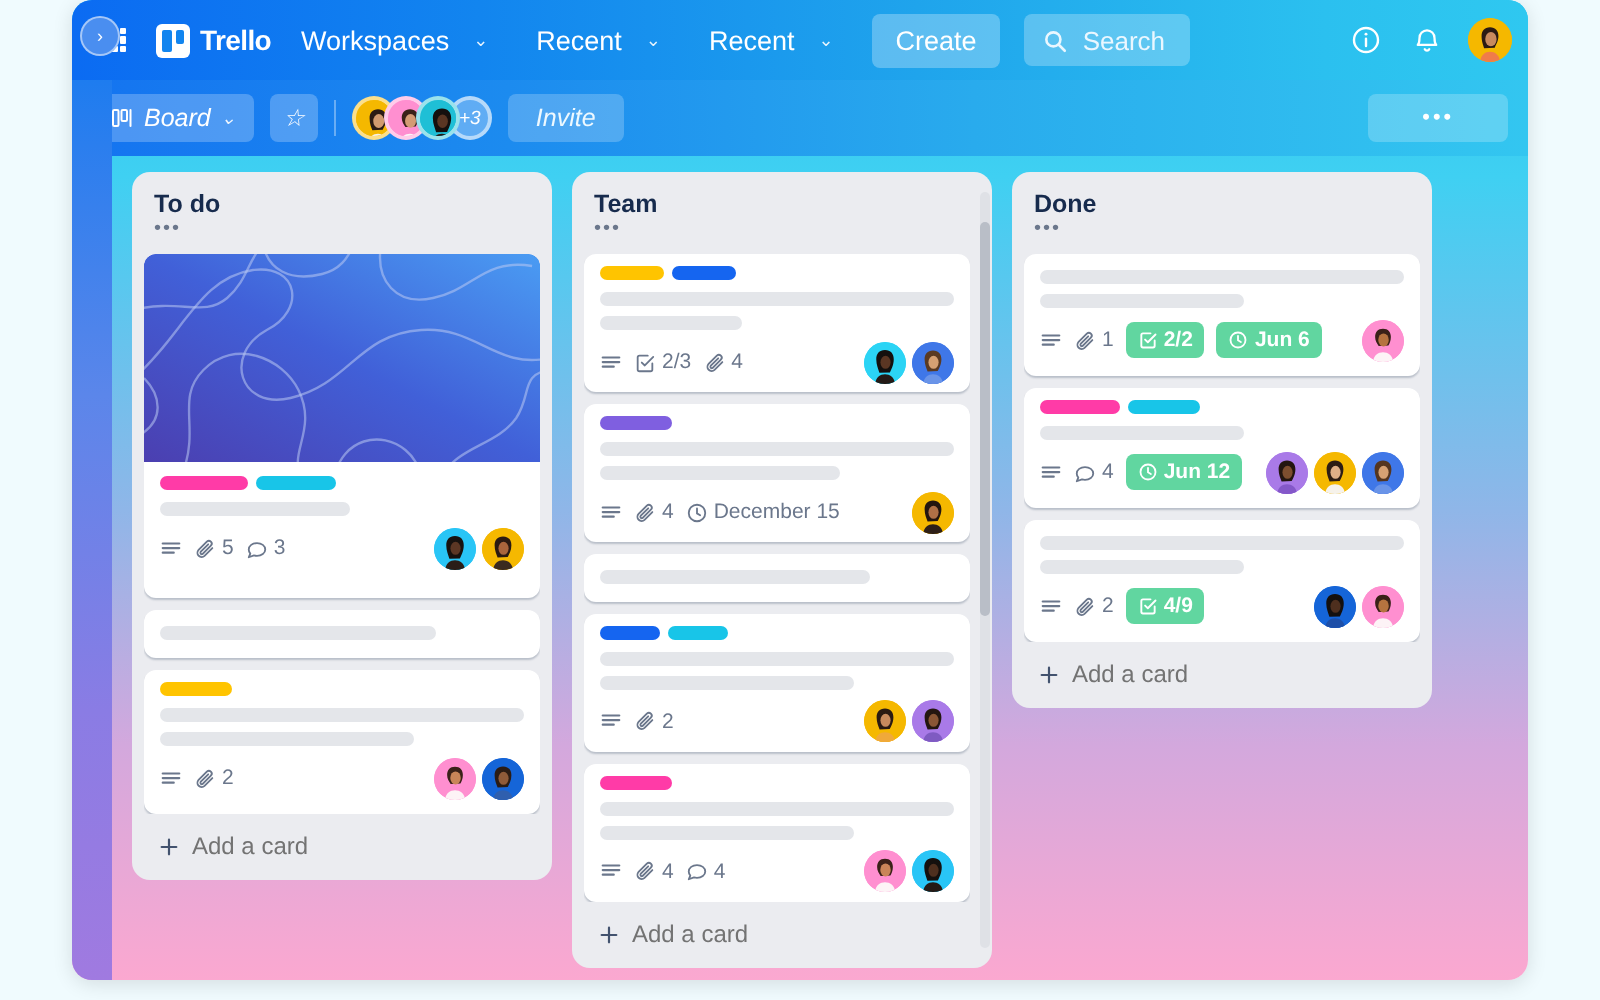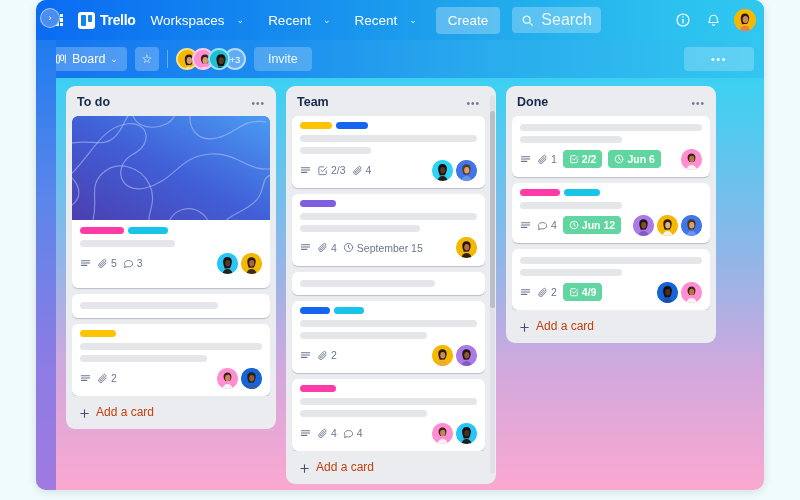--- a/index.html
+++ b/index.html
@@ -45,32 +45,33 @@
   .caret { font-size:9px; opacity:.9; }
   .create-btn {
     background:rgba(255,255,255,.28); color:#fff; font-size:13.5px;
     padding:6px 12px; border-radius:4px; margin-left:4px; white-space:nowrap;
   }
   .search {
     flex:1; margin-left:6px; height:26px; background:rgba(255,255,255,.26);
     border-radius:4px; display:flex; align-items:center; gap:7px; padding:0 9px;
     max-width: 215px;
   }
-  .search .ph { color:#eaf7ff; font-size:16px; }
+  .search .ph { color:#eaf7ff; font-size:13px; }
   .icon-btn { width:24px;height:24px; display:flex;align-items:center;justify-content:center; }
   .spacer { flex:1; }
   .avatar {
     border-radius:50%; overflow:hidden; position:relative; flex:none;
     display:block;
   }
 
   
   .boardbar {
     height:38px; display:flex; align-items:center; gap:8px; padding:0 10px;
     background: linear-gradient(90deg,#1473f0 0%, #1c8bef 30%, #29abed 62%, #33c6f0 100%);
+    font-style: italic;
   }
   .btn-soft {
     background:rgba(255,255,255,.24); color:#fff; font-size:12.5px;
     padding:5px 9px; border-radius:4px; display:flex; align-items:center; gap:5px; white-space:nowrap;
   }
   .board-title { color:#fff; font-weight:bold; font-size:16px; padding:0 3px; white-space:nowrap;}
   .star { width:24px;height:24px;border-radius:4px;background:rgba(255,255,255,.24);display:flex;align-items:center;justify-content:center;color:#fff;font-size:12px;}
   .divider { width:1px; height:18px; background:rgba(255,255,255,.35); }
   .avstack { display:flex; align-items:center; }
   .avstack > * { margin-left:-6px; border:2px solid rgba(255,255,255,.55); border-radius:50%; }
@@ -98,21 +99,21 @@
   .canvas {
     position:absolute; left:20px; right:0; top:78px; bottom:0;
     padding:8px 10px; display:flex; gap:10px; align-items:flex-start;
     overflow:hidden;
   }
   .list {
     width:210px; flex:none; background:#ebecf0; border-radius:9px;
     padding:7px 6px 6px; display:flex; flex-direction:column;
     max-height: 398px;
   }
-  .list-head { display:flex; align-items:flex-end; justify-content:space-between; padding:2px 5px 7px; }
+  .list-head { display:flex; align-items:flex-start; justify-content:space-between; padding:2px 5px 7px;flex-direction:column; }
   .list-title { font-size:12.5px; font-weight:bold; color:#172b4d; }
   .list-dots { color:#6b778c; letter-spacing:1px; font-size:10px; }
   .list-body { display:flex; flex-direction:column; gap:6px; overflow:hidden; }
   .card {
     background:#fff; border-radius:6px; box-shadow:0 1px 1px rgba(9,30,66,.22);
     padding:6px 8px 7px; overflow:hidden;
   }
   .card.has-cover { padding-top:0; padding-left:0; padding-right:0; }
   .cover {
     height:104px; border-radius:6px 6px 0 0; position:relative; overflow:hidden;
@@ -123,21 +124,21 @@
   .labels { display:flex; gap:4px; margin-bottom:6px; }
   .label { height:7px; border-radius:4px; }
   .ph-line { height:7px; border-radius:4px; background:#e4e6ea; margin-bottom:5px; }
   .meta { display:flex; align-items:center; gap:6px; margin-top:5px; min-height:22px; }
   .meta .m { display:flex; align-items:center; gap:3px; color:#6b778c; font-size:10.5px; }
   .badge {
     display:flex; align-items:center; gap:3px; background:#61d6a0; color:#fff;
     font-size:10.5px; font-weight:bold; padding:3px 6px; border-radius:4px;
   }
   .meta .avs { margin-left:auto; display:flex; gap:3px; }
-  .addcard { display:flex; align-items:flex-end; gap:6px; color:#c2410c; font-size:12px; padding:9px 7px 4px; }
+  .addcard { display:flex; align-items:center; gap:6px; color:#737373; font-size:12px; padding:9px 7px 4px; }
 
   
   .vscroll {
     position:absolute; right:1px; top:10px; bottom:10px; width:5px;
     background:#dfe1e6; border-radius:3px;
   }
   .vscroll i { position:absolute; left:0; top:4%; width:5px; height:52%; background:#b9bec7; border-radius:3px; display:block;}
   .list.scrolly { position:relative; padding-right:11px; }
 
   svg.ico { display:block; }
@@ -468,21 +469,21 @@
               <svg class="ico" width="11" height="11" viewBox="0 0 24 24" fill="none" stroke="#6b778c" stroke-width="2" stroke-linecap="round">
                   <path d="M20 11l-8.5 8.5a4.6 4.6 0 0 1-6.5-6.5l9-9a3.1 3.1 0 0 1 4.4 4.4l-9 9a1.6 1.6 0 0 1-2.2-2.2l8.3-8.3"></path>
                 </svg>
               <span>4</span>
             </span>
             <span class="m">
               <svg class="ico" width="11" height="11" viewBox="0 0 24 24" fill="none" stroke="#6b778c" stroke-width="2" stroke-linecap="round">
                   <circle cx="12" cy="12" r="9"></circle>
                   <path d="M12 7v5.4l3.4 2"></path>
                 </svg>
-              <span>September 15</span>
+              <span>December 15</span>
             </span>
             <span class="avs">
               <span class="avatar" style="width:21px;height:21px;background:#f5b800;">
                 <svg viewBox="0 0 24 24" width="21" height="21">
                     <circle cx="12" cy="12" r="12" fill="#f5b800"></circle>
                     <path d="M12 4.8c3.2 0 4.8 2.1 4.8 5 0 3.3-1.6 5.5-2.1 6.8l-5.8.2C8.3 15 7.2 13 7.2 9.8 7.2 6.9 8.8 4.8 12 4.8z" fill="#23150f"></path>
                     <ellipse cx="12.3" cy="11.6" rx="2.9" ry="3.7" fill="#b07046"></ellipse>
                     <path d="M6.3 24c.6-4 2.9-5.6 5.7-5.6S17.2 20 17.8 24z" fill="#2e2018"></path>
                   </svg>
               </span>

